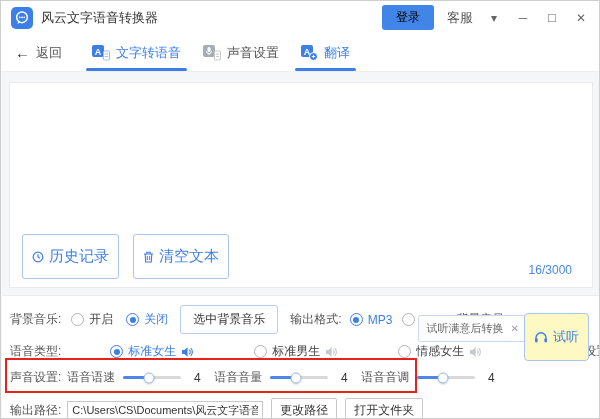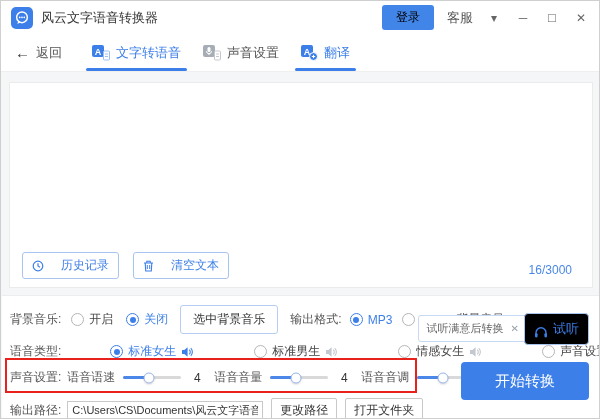--- a/index.html
+++ b/index.html
@@ -22,21 +22,21 @@
   .back { display:flex; align-items:center; gap:6px; font-size:13px; color:#555; cursor:pointer; }
   .back .arrow { font-size:15px; color:#333; }
   .tabs { display:flex; margin-left:22px; }
   .tab { position:relative; display:flex; align-items:center; gap:6px; font-size:13px; padding:0 8px; margin-right:6px; color:#555; cursor:pointer; }
   .tab.active { color:#3d7fe8; }
   .tab .bar { position:absolute; left:2px; right:2px; bottom:0; height:3px; border-radius:2px; background:#3d7fe8; }
 
   
   .text-panel { position:absolute; left:8px; top:81px; width:584px; height:206px; background:#fff; border:1px solid #ebebeb; }
   .text-actions { position:absolute; left:12px; bottom:8px; display:flex; gap:14px; }
-  .outline-btn { display:flex; align-items:center; gap:17px; background:#fff; border:1px solid #a9c4ef; color:#3d7fe8; font-size:12px; padding:4px 9px; border-radius:3px; cursor:pointer; }
+  .outline-btn { display:flex; align-items:center; gap:5px; background:#fff; border:1px solid #a9c4ef; color:#3d7fe8; font-size:15px; padding:12px 9px; border-radius:3px; cursor:pointer; }
   .char-count { position:absolute; right:20px; bottom:10px; font-size:12px; color:#4a87e8; }
 
   
   .settings { position:absolute; left:1px; top:294px; width:600px; height:125px; background:#fff; border-top:1px solid #ededed; font-size:12px; color:#333; }
   .srow { position:absolute; left:8px; display:flex; align-items:center; white-space:nowrap; }
   .row1 { top:9px; }
   .row2 { top:47px;gap:39px; }
   .row3 { top:73px; }
   .row4 { top:102px; }
   .lbl { color:#555; }
@@ -49,21 +49,21 @@
   .sel-bgm-btn { background:#fff; border:1px solid #b7cdf2; color:#333; font-size:12px; padding:5px 12px; border-radius:3px; margin:0 12px; cursor:pointer; }
   .slider { position:relative; width:58px; height:3px; background:#d9d9d9; border-radius:2px; flex:0 0 auto; cursor:pointer; }
   .slider .fill { position:absolute; left:0; top:0; height:3px; width:45%; background:#4a87e8; border-radius:2px; }
   .slider .knob { position:absolute; left:45%; top:50%; transform:translate(-50%,-50%); width:11px; height:11px; background:#fff; border:1px solid #9ab6e8; border-radius:50%; box-shadow:0 1px 2px rgba(0,0,0,.15); }
   .sval { width:14px; text-align:center; color:#333; }
 
   
   .bubble { position:absolute; right:74px; top:19px; border:1px solid #c6daf6; border-radius:3px; background:#fff; padding:5px 8px; font-size:11px; color:#666; display:flex; align-items:center; gap:7px;justify-content:flex-end; }
   .bubble::after { content:""; position:absolute; right:-5px; top:9px; width:8px; height:8px; background:#fff; border-top:1px solid #c6daf6; border-right:1px solid #c6daf6; transform:rotate(45deg); }
   .bubble .x { color:#9aa0a6; font-size:10px; cursor:pointer; }
-  .listen-btn { position:absolute; right:13px; top:17px; display:flex; align-items:flex-end; gap:5px; background:#000000; border:1px solid #a9c4ef; color:#3d7fe8; font-size:13px; padding:6px 9px; border-radius:4px; cursor:pointer; }
+  .listen-btn { position:absolute; right:13px; top:17px; display:flex; align-items:center; gap:5px; background:#fef9c3; border:1px solid #a9c4ef; color:#3d7fe8; font-size:13px; padding:14px 9px; border-radius:4px; cursor:pointer; }
   .convert-btn { position:absolute; right:13px; top:66px; width:128px; height:38px; background:#3d7fe8; color:#fff; font-size:15px; border:none; border-radius:4px; cursor:pointer; }
   .highlight-box { position:absolute; left:3px; top:62px; width:412px; height:35px; border:2px solid #e8211d; pointer-events:none; }
 
   
   .path-input { width:196px; height:20px; border:1px solid #c9c9c9; background:#fff; font-size:11px; color:#333; padding:0 4px; margin-left:6px; font-family:"Liberation Sans","DejaVu Sans",sans-serif; }
   .gray-btn { background:#fff; border:1px solid #c9c9c9; color:#333; font-size:12px; padding:3px 8px; border-radius:2px; cursor:pointer; }
   .row4 .gray-btn { margin-left:8px; }
 </style>
 </head>
 <body>
@@ -255,21 +255,20 @@
     </div>
     <button class="listen-btn">
       <svg width="14" height="12" viewBox="0 0 14 12">
         <path d="M2 9V6.8a5 5 0 0 1 10 0V9" fill="none" stroke="#3d7fe8" stroke-width="1.4"></path>
         <rect x="1" y="7.2" width="2.6" height="4.2" rx="1.1" fill="#3d7fe8"></rect>
         <rect x="10.4" y="7.2" width="2.6" height="4.2" rx="1.1" fill="#3d7fe8"></rect>
       </svg>
       <span>试听</span>
     </button>
 
-    <button class="convert-btn">开始转换</button>
 
     <div class="srow row4">
       <span class="lbl">输出路径:</span>
       <input class="path-input" type="text" value="C:\Users\CS\Documents\风云文字语音转换" style="">
       <button class="gray-btn">更改路径</button>
       <button class="gray-btn">打开文件夹</button>
     </div>
 
   </div>
 </div>

